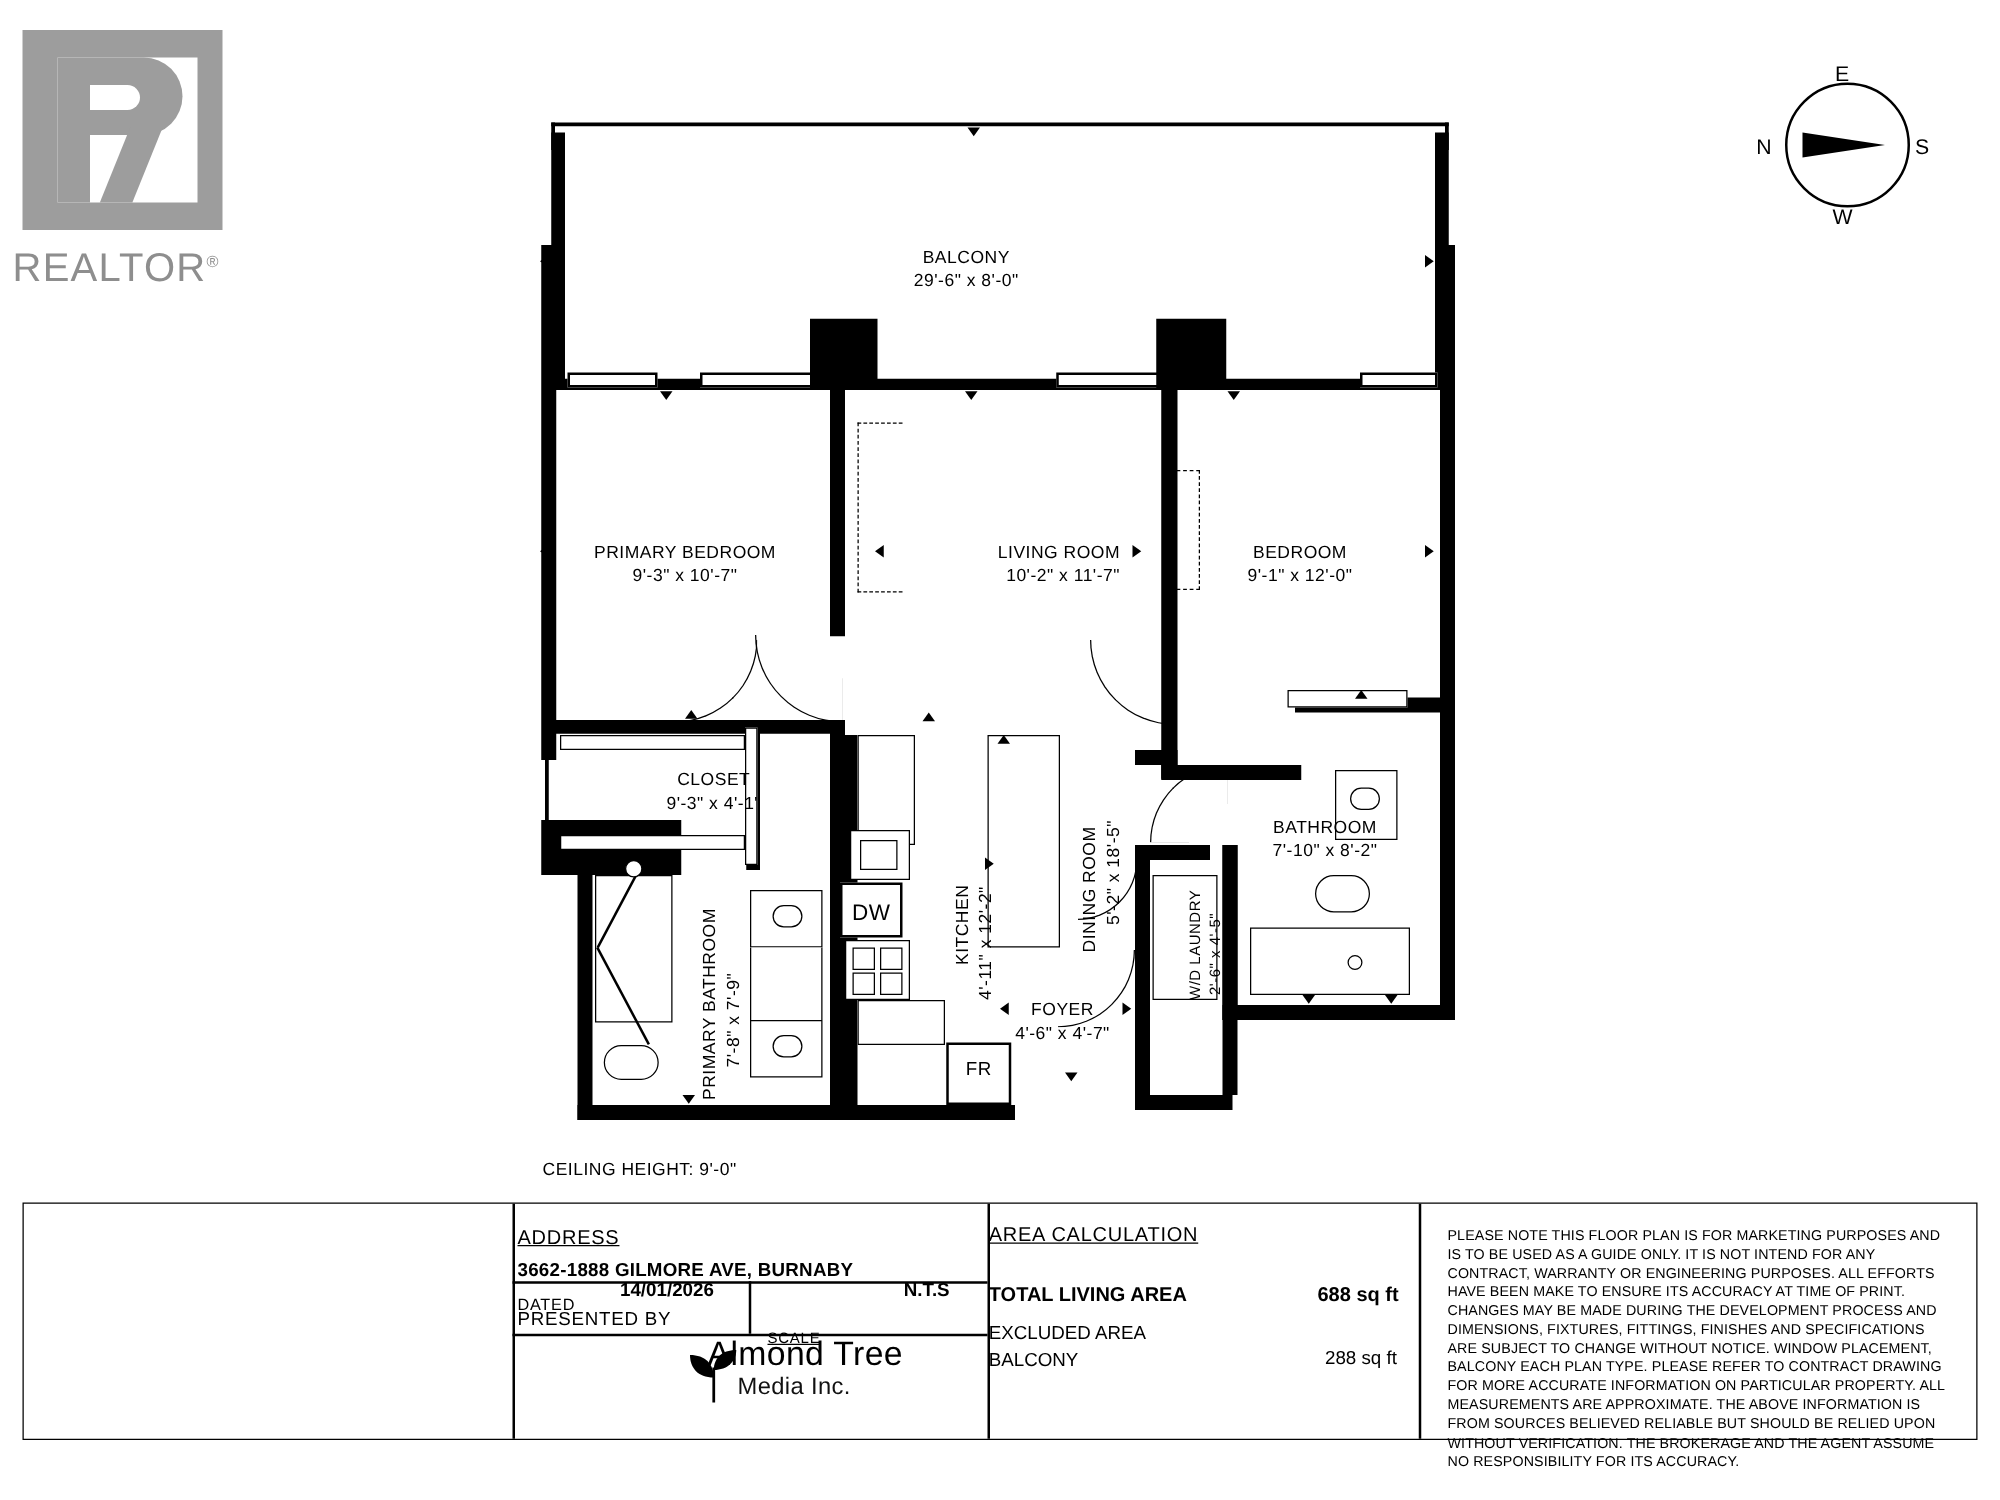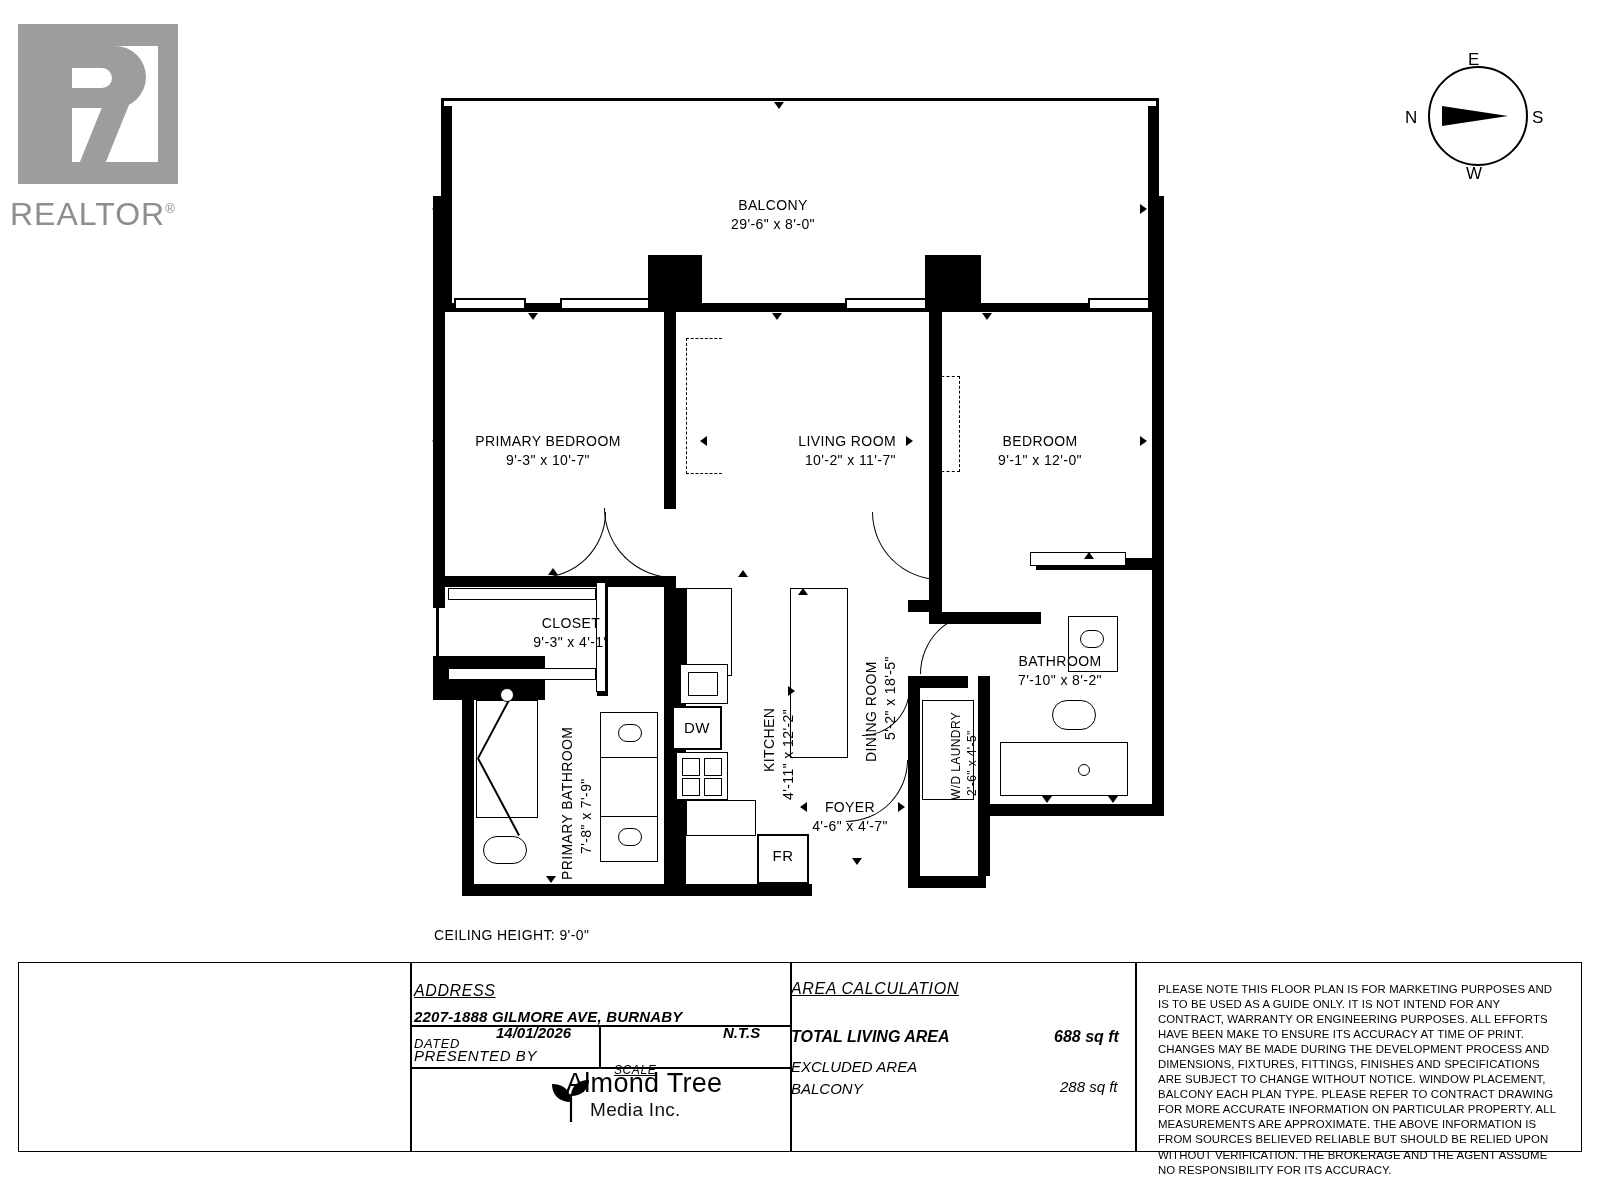--- a/index.html
+++ b/index.html
@@ -44,21 +44,21 @@
   .tk{position:absolute;width:0;height:0;}
   .tk-d{border-left:5px solid transparent;border-right:5px solid transparent;border-top:7px solid #000;}
   .tk-u{border-left:5px solid transparent;border-right:5px solid transparent;border-bottom:7px solid #000;}
   .tk-l{border-top:5px solid transparent;border-bottom:5px solid transparent;border-right:7px solid #000;}
   .tk-r{border-top:5px solid transparent;border-bottom:5px solid transparent;border-left:7px solid #000;}
 
   
   .infobar{position:absolute;left:18px;top:962px;width:1564px;height:190px;border:1.5px solid #000;box-sizing:border-box;}
   .v-sep{position:absolute;top:0;width:1.5px;height:188px;background:#000;}
   .h-sep{position:absolute;height:1.5px;background:#000;}
-  .ib-txt{position:absolute;font-family:"Liberation Sans",sans-serif;font-style:italic;}
+  .ib-txt{position:absolute;font-family:"Liberation Sans",sans-serif;}
   .ul{text-decoration:underline;}
   .bold{font-weight:bold;}
   .disclaimer{position:absolute;left:1158px;top:982px;width:400px;font-size:11.4px;line-height:1.32;letter-spacing:.1px;font-family:"Liberation Sans",sans-serif;text-transform:uppercase;}
 
   .almond{position:absolute;left:566px;top:1068px;width:215px;text-align:left;}
   .almond .a1{font-size:27px;letter-spacing:.3px;font-family:"Liberation Sans",sans-serif;}
   .almond .a2{font-size:19px;letter-spacing:.3px;margin-left:24px;color:#111;font-family:"Liberation Sans",sans-serif;}
   .leafwrap{position:absolute;left:-18px;top:4px;width:46px;height:52px;}
 </style>
 </head>
@@ -246,42 +246,42 @@
   <div class="vlbl tiny" style="left:948px;top:800px;">
     <span class="nm">W/D LAUNDRY</span>
     <span class="dim" style="display:block;margin-left:4px;">2'-6" x 4'-5"</span>
   </div>
 
   <div class="lbl" style="left:790px;top:798px;width:120px;">
     <span class="nm">FOYER</span>
     <span class="dim">4'-6" x 4'-7"</span>
   </div>
 
-  <div class="lbl" style="left:672px;top:718px;width:50px;font-size:15px;">
+  <div class="lbl" style="left:672px;top:718px;width:50px;font-size:18px;">
     <span class="nm">DW</span>
   </div>
   <div class="lbl" style="left:757px;top:846px;width:52px;font-size:15px;">
     <span class="nm">FR</span>
   </div>
 
   <div class="lbl" style="left:434px;top:926px;width:260px;text-align:left;">
     <span class="nm">CEILING HEIGHT: 9'-0"</span>
   </div>
 
   <div class="infobar">
     <div class="v-sep" style="left:391px;"></div>
     <div class="v-sep" style="left:771px;"></div>
     <div class="v-sep" style="left:1116px;"></div>
     <div class="v-sep" style="left:580px;top:62px;height:42px;"></div>
     <div class="h-sep" style="left:391px;top:62px;width:380px;"></div>
     <div class="h-sep" style="left:391px;top:104px;width:380px;"></div>
   </div>
 
   <div class="ib-txt ul" style="left:414px;top:982px;font-size:16px;letter-spacing:.6px;">ADDRESS</div>
-  <div class="ib-txt bold" style="left:414px;top:1008px;font-size:15px;letter-spacing:.2px;">2207-1888 GILMORE AVE, BURNABY</div>
+  <div class="ib-txt bold" style="left:414px;top:1008px;font-size:15px;letter-spacing:.2px;">3662-1888 GILMORE AVE, BURNABY</div>
 
   <div class="ib-txt" style="left:414px;top:1036px;font-size:13px;letter-spacing:.6px;">DATED</div>
   <div class="ib-txt bold" style="left:496px;top:1024px;font-size:15px;">14/01/2026</div>
   <div class="ib-txt ul" style="left:600px;top:1063px;font-size:12px;letter-spacing:.6px;margin-left:14px;">SCALE</div>
   <div class="ib-txt bold" style="left:723px;top:1024px;font-size:15px;text-align:right;">N.T.S</div>
 
   <div class="ib-txt" style="left:414px;top:1047px;font-size:15px;letter-spacing:.6px;">PRESENTED BY</div>
 
   <div class="almond">
     <div class="leafwrap">

